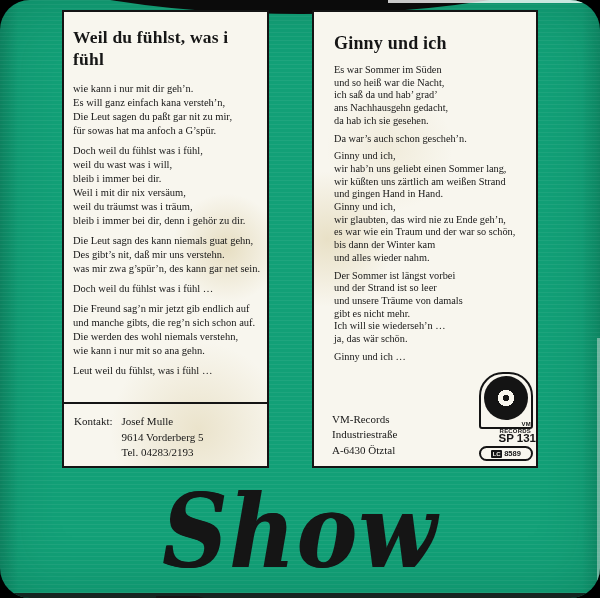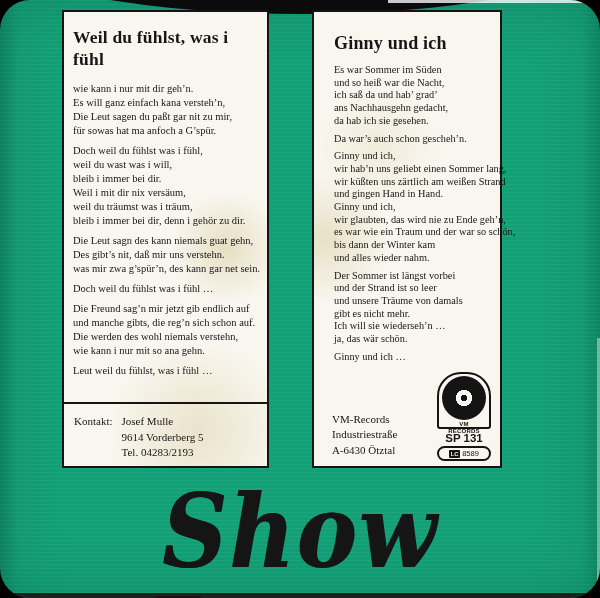--- a/index.html
+++ b/index.html
@@ -25,21 +25,21 @@
   }
   .panel.left{
     left:62px;width:207px;height:458px;
     padding:14px 4px 0 9px;
     background:
       radial-gradient(circle at 80% 52%, rgba(186,160,80,.28), rgba(186,160,80,0) 19%),
       radial-gradient(circle at 66% 92%, rgba(186,160,80,.22), rgba(186,160,80,0) 20%),
       #f8f6ee;
   }
   .panel.right{
-    left:312px;width:190px;height:458px;
+    left:312px;width:226px;height:458px;
     padding:20px 2px 16px 20px;
     background:
       radial-gradient(circle at 6% 50%, rgba(186,160,80,.25), rgba(186,160,80,0) 22%),
       radial-gradient(circle at 34% 30%, rgba(186,160,80,.12), rgba(186,160,80,0) 18%),
       #f8f6ee;
   }
   .song-title{
     margin:0 0 12px 0;font-weight:bold;letter-spacing:.2px;
     font-size:17.5px;line-height:22px;font-family:"Liberation Serif",serif;
   }
@@ -56,40 +56,40 @@
     border-top:2.5px solid #141414;
     display:flex;gap:9px;padding:10px 6px 17px 10px;box-sizing:border-box;
     font-size:11px;line-height:15.5px;
   }
   
   .address{
     position:absolute;left:18px;bottom:8px;
     font-size:11px;line-height:15.5px;
   }
   .label-block{
-    position:absolute;right:6px;bottom:5px;width:60px;text-align:center;
+    position:absolute;right:0;bottom:5px;width:60px;text-align:right;
     font-family:"Liberation Sans",sans-serif;
   }
   .label-arch{
     margin:0 auto;width:54px;height:57px;box-sizing:border-box;
     border:2px solid #141414;border-radius:24px 24px 3px 3px;
   }
   .record-icon{
     width:44px;height:44px;border-radius:50%;margin:2px auto 0;
     background:radial-gradient(circle at 50% 50%, #141414 0 3.5px, #f8f6ee 3.5px 8px, #141414 8px 100%);
   }
   .label-name{font-weight:bold;font-size:6px;line-height:6.5px;letter-spacing:.2px;margin-top:1px;}
   .catalog-number{font-weight:bold;font-size:11.5px;line-height:12px;margin-top:3px;}
   .lc-pill{
     margin:2px auto 0;width:54px;height:15px;box-sizing:border-box;
     border:2px solid #141414;border-radius:8px;
     display:flex;align-items:center;justify-content:center;gap:2px;
   }
   .lc-box{background:#141414;color:#f8f6ee;font-weight:bold;font-size:6px;line-height:1;padding:1px 1.5px;border-radius:1px;}
-  .lc-number{font-weight:normal;font-size:7.5px;line-height:1;}
+  .lc-number{font-weight:bold;font-size:7.5px;line-height:1;}
   
   .band-name{
     position:absolute;left:0;right:0;top:480px;text-align:center;
     font-family:"DejaVu Serif",serif;font-style:italic;font-weight:bold;
     font-size:90px;line-height:92px;letter-spacing:2px;word-spacing:16px;
     transform:scaleY(1.12);transform-origin:top center;
     color:#151515;text-shadow:1px 0 0 #151515;
   }
   
   .top-right-sliver{position:absolute;top:0;right:0;width:212px;height:3px;background:rgba(255,255,255,.78);}

